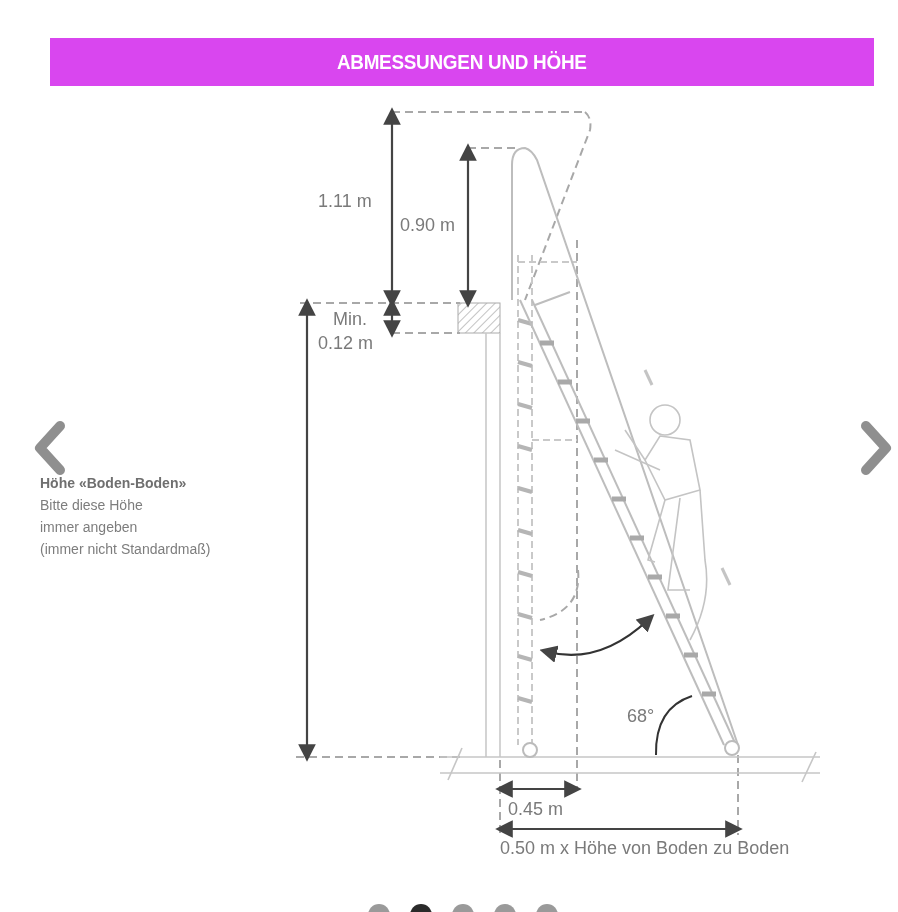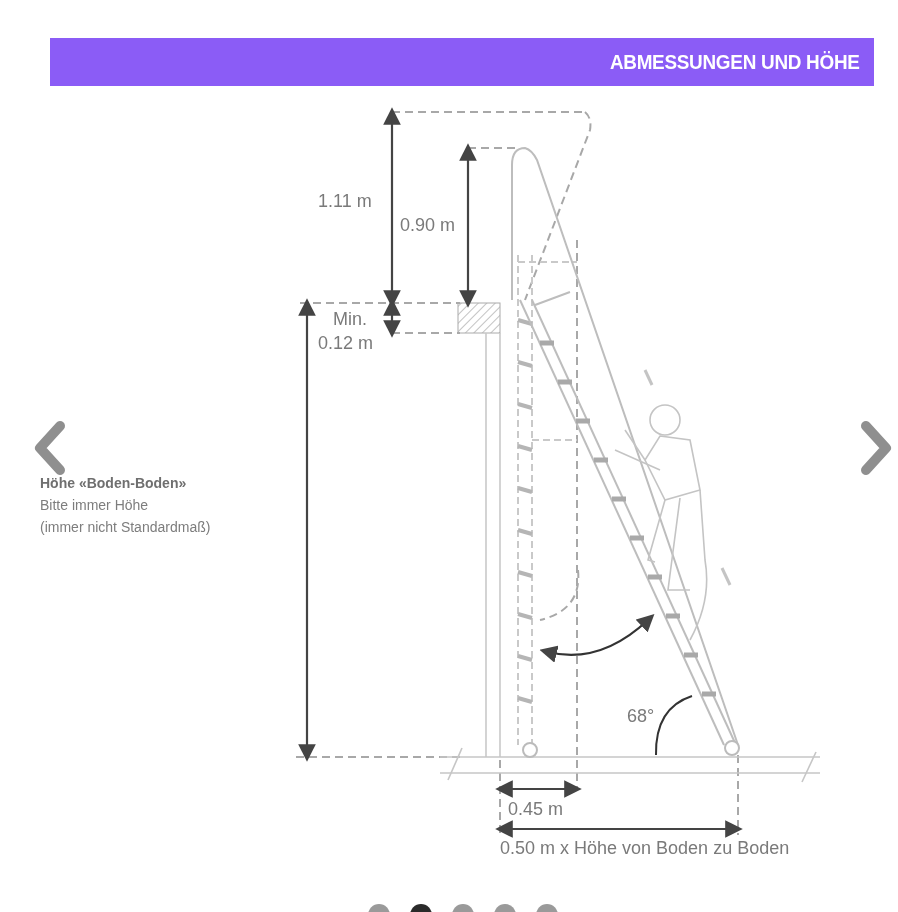--- a/index.html
+++ b/index.html
@@ -1,17 +1,17 @@
 <!DOCTYPE html>
 <html><head>
 <meta charset="utf-8">
 <style>
   html, body { margin:0; padding:0; background:#ffffff; }
   body { width:898px; height:912px; position:relative; overflow:hidden; font-family:"Liberation Sans", "DejaVu Sans", sans-serif; }
-  .banner { position:absolute; left:50px; top:38px; width:824px; height:48px; background:#8b5cf6; display:flex; align-items:center; justify-content:flex-end; }
+  .banner { position:absolute; left:50px; top:38px; width:824px; height:48px; background:#d946ef; display:flex; align-items:center; justify-content:center; }
   .banner span { color:#ffffff; font-weight:bold; font-size:21px; letter-spacing:-0.3px; font-family:"Liberation Sans", sans-serif; transform:scaleX(0.9); display:inline-block; }
   svg.diagram { position:absolute; left:0; top:0; }
   .lbl { font-family:"Liberation Sans", "DejaVu Sans", sans-serif; fill:#7a7a7a; }
   .nav { position:absolute; width:40px; height:70px; cursor:pointer; }
   .nav-left { left:28px; top:412px; }
   .nav-right { left:858px; top:412px; }
   .dots { position:absolute; left:368px; top:904px; display:flex; gap:20px; }
   .dot { width:22px; height:22px; border-radius:50%; background:#9a9a9a; cursor:pointer; }
   .dot.active { background:#2a2a2a; }
   .textblock { position:absolute; left:40px; top:472px; width:290px; text-align:left; color:#7d7d7d; font-size:14px; line-height:22px; }
@@ -135,21 +135,22 @@
   <text class="lbl" x="400" y="231" font-size="18">0.90 m</text>
   <text class="lbl" x="333" y="325" font-size="18">Min.</text>
   <text class="lbl" x="318" y="349" font-size="18">0.12 m</text>
   <text class="lbl" x="627" y="722" font-size="18">68°</text>
   <text class="lbl" x="508" y="815" font-size="18">0.45 m</text>
   <text class="lbl" x="500" y="854" font-size="18">0.50 m x Höhe von Boden zu Boden</text>
 </svg>
 
 <div class="textblock">
   <div class="bold">Höhe «Boden-Boden»</div>
-  <div>Bitte immer Höhe</div>
+  <div>Bitte diese Höhe</div>
+  <div>immer angeben</div>
   <div>(immer nicht Standardmaß)</div>
 </div>
 
 <div class="nav nav-left">
   <svg width="40" height="70" viewBox="0 0 40 70">
     <path d="M32,14 L12,36 L32,58" stroke="#8f8f8f" stroke-width="10" stroke-linecap="round" stroke-linejoin="round" fill="none"></path>
   </svg>
 </div>
 <div class="nav nav-right">
   <svg width="40" height="70" viewBox="0 0 40 70">

